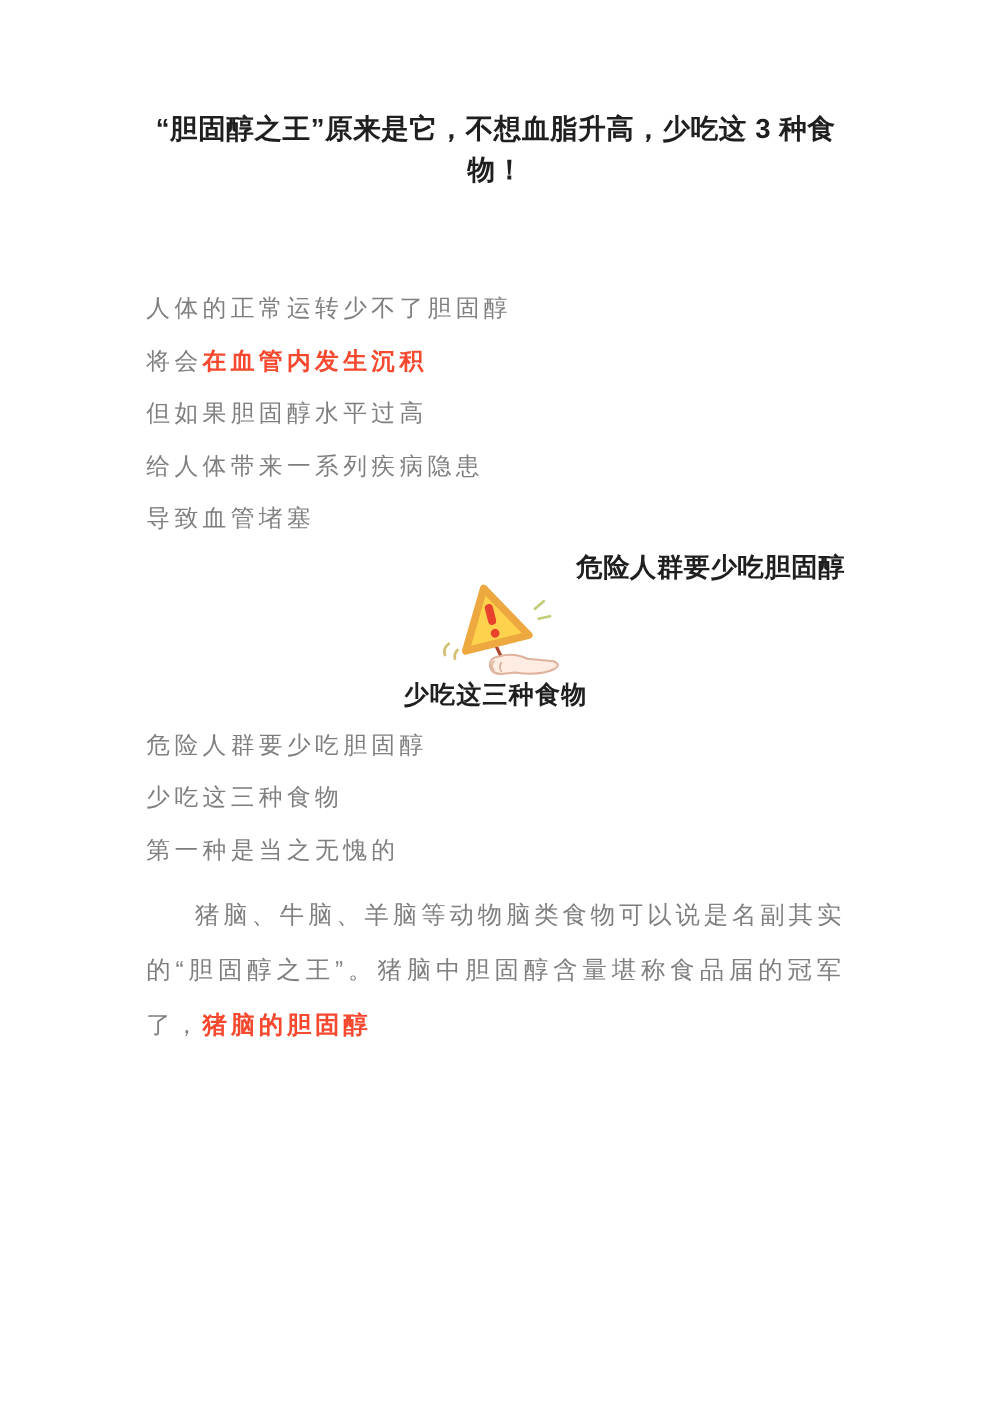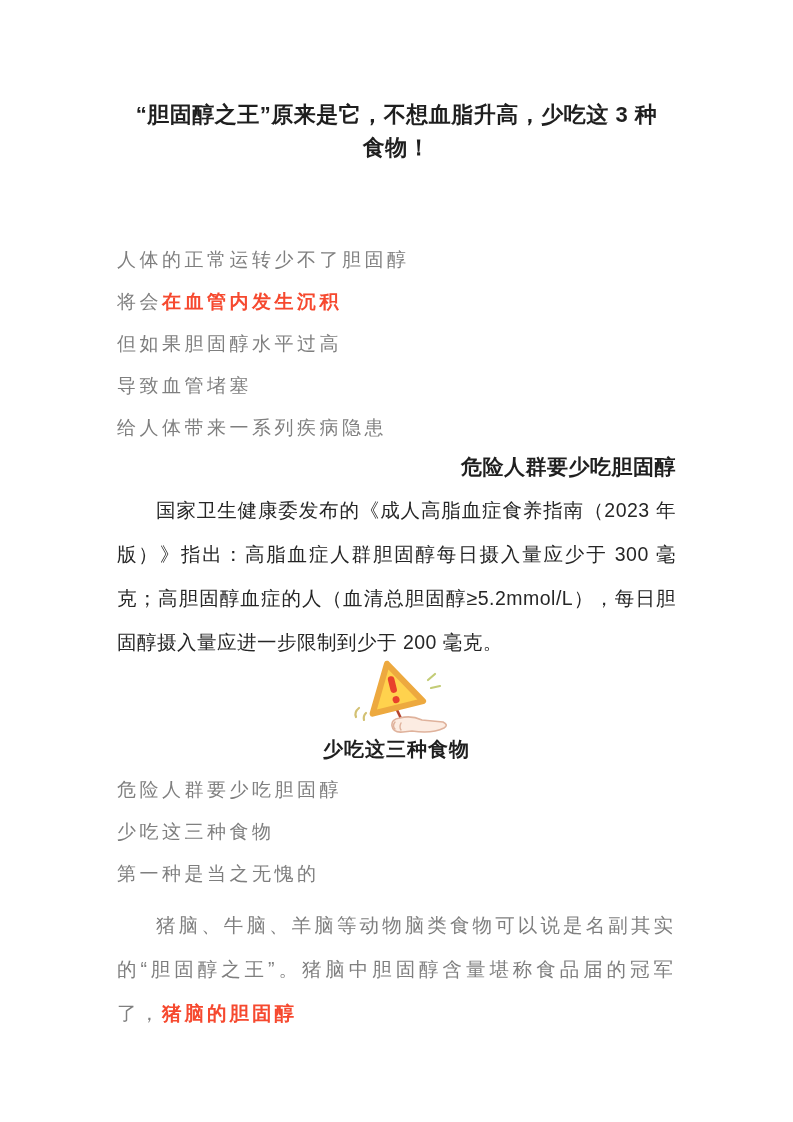--- a/index.html
+++ b/index.html
@@ -12,21 +12,21 @@
     width: 793px;
     height: 1122px;
     margin: 0 auto;
     background: #ffffff;
     box-sizing: border-box;
     padding: 86px 117px 0 117px;
     overflow: hidden;
     font-family: "Liberation Sans", "DejaVu Sans", sans-serif;
   }
   .title {
-    margin: 12px;
+    margin: 0;
     font-size: 22px;
     font-weight: bold;
     color: #1f1f1f;
     text-align: center;
     line-height: 33px;
     letter-spacing: 0.5px;
   }
   .stanza {
     color: #7f7f7f;
     font-size: 19px;
@@ -87,27 +87,26 @@
 <body>
 
 <div class="page">
 
   <h1 class="title">“胆固醇之王”原来是它，不想血脂升高，少吃这 3 种食物！</h1>
 
   <div class="stanza stanza-1">
     <p>人体的正常运转少不了胆固醇</p>
     <p><span>将会</span><span class="red-bold">在血管内发生沉积</span></p>
     <p>但如果胆固醇水平过高</p>
+    <p>给人体带来一系列疾病隐患</p>
     <p>导致血管堵塞</p>
-    <p>给人体带来一系列疾病隐患</p>
   </div>
 
   <h2 class="section-heading heading-1">危险人群要少吃胆固醇</h2>
 
-  <p class="body-para para-dark">国家卫生健康委发布的《成人高脂血症食养指南（2023 年版）》指出：高脂血症人群胆固醇每日摄入量应少于 300 毫克；高胆固醇血症的人（血清总胆固醇≥5.2mmol/L），每日胆固醇摄入量应进一步限制到少于 200 毫克。</p>
 
   <svg class="illustration" viewBox="0 0 110 78" xmlns="http://www.w3.org/2000/svg">
 
     <g stroke="#d3c173" stroke-width="2.2" fill="none" stroke-linecap="round">
       <path d="M17 52 q-5 4 -3 9"></path>
       <path d="M24 57 q-3 3 -2 7"></path>
     </g>
 
     <g stroke="#c3cc76" stroke-width="2.2" fill="none" stroke-linecap="round">
       <path d="M86 24 l7 -6"></path>

